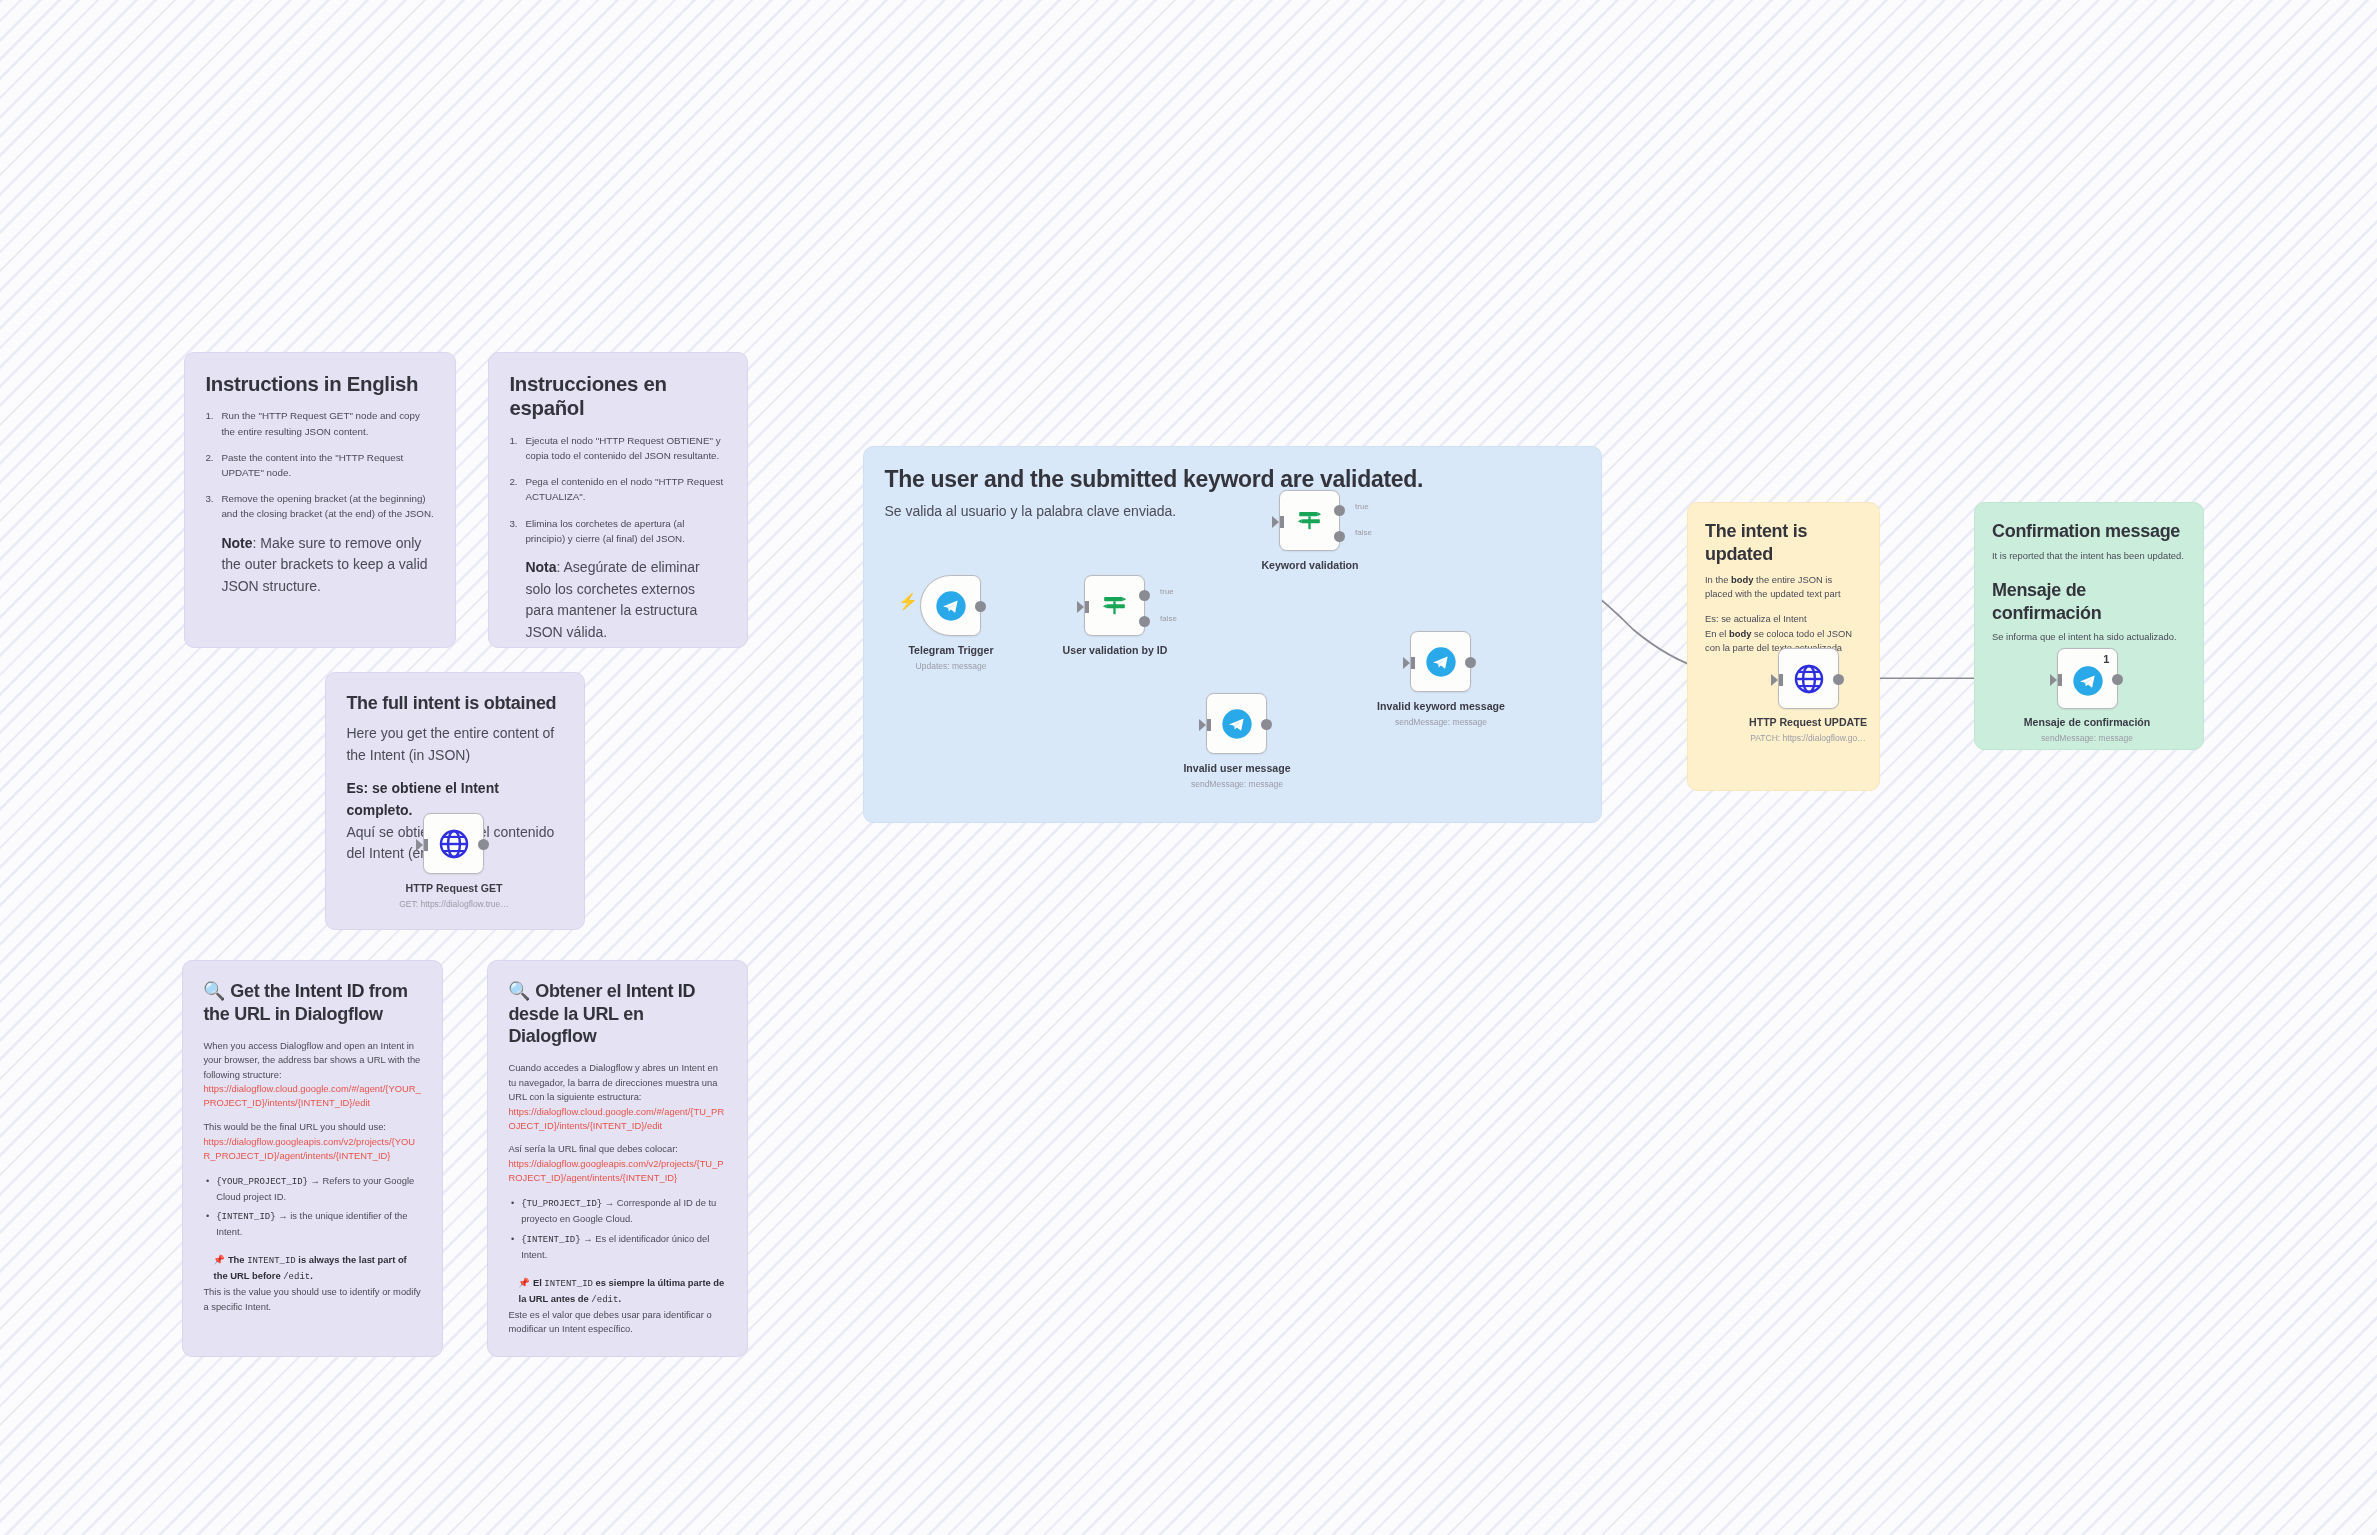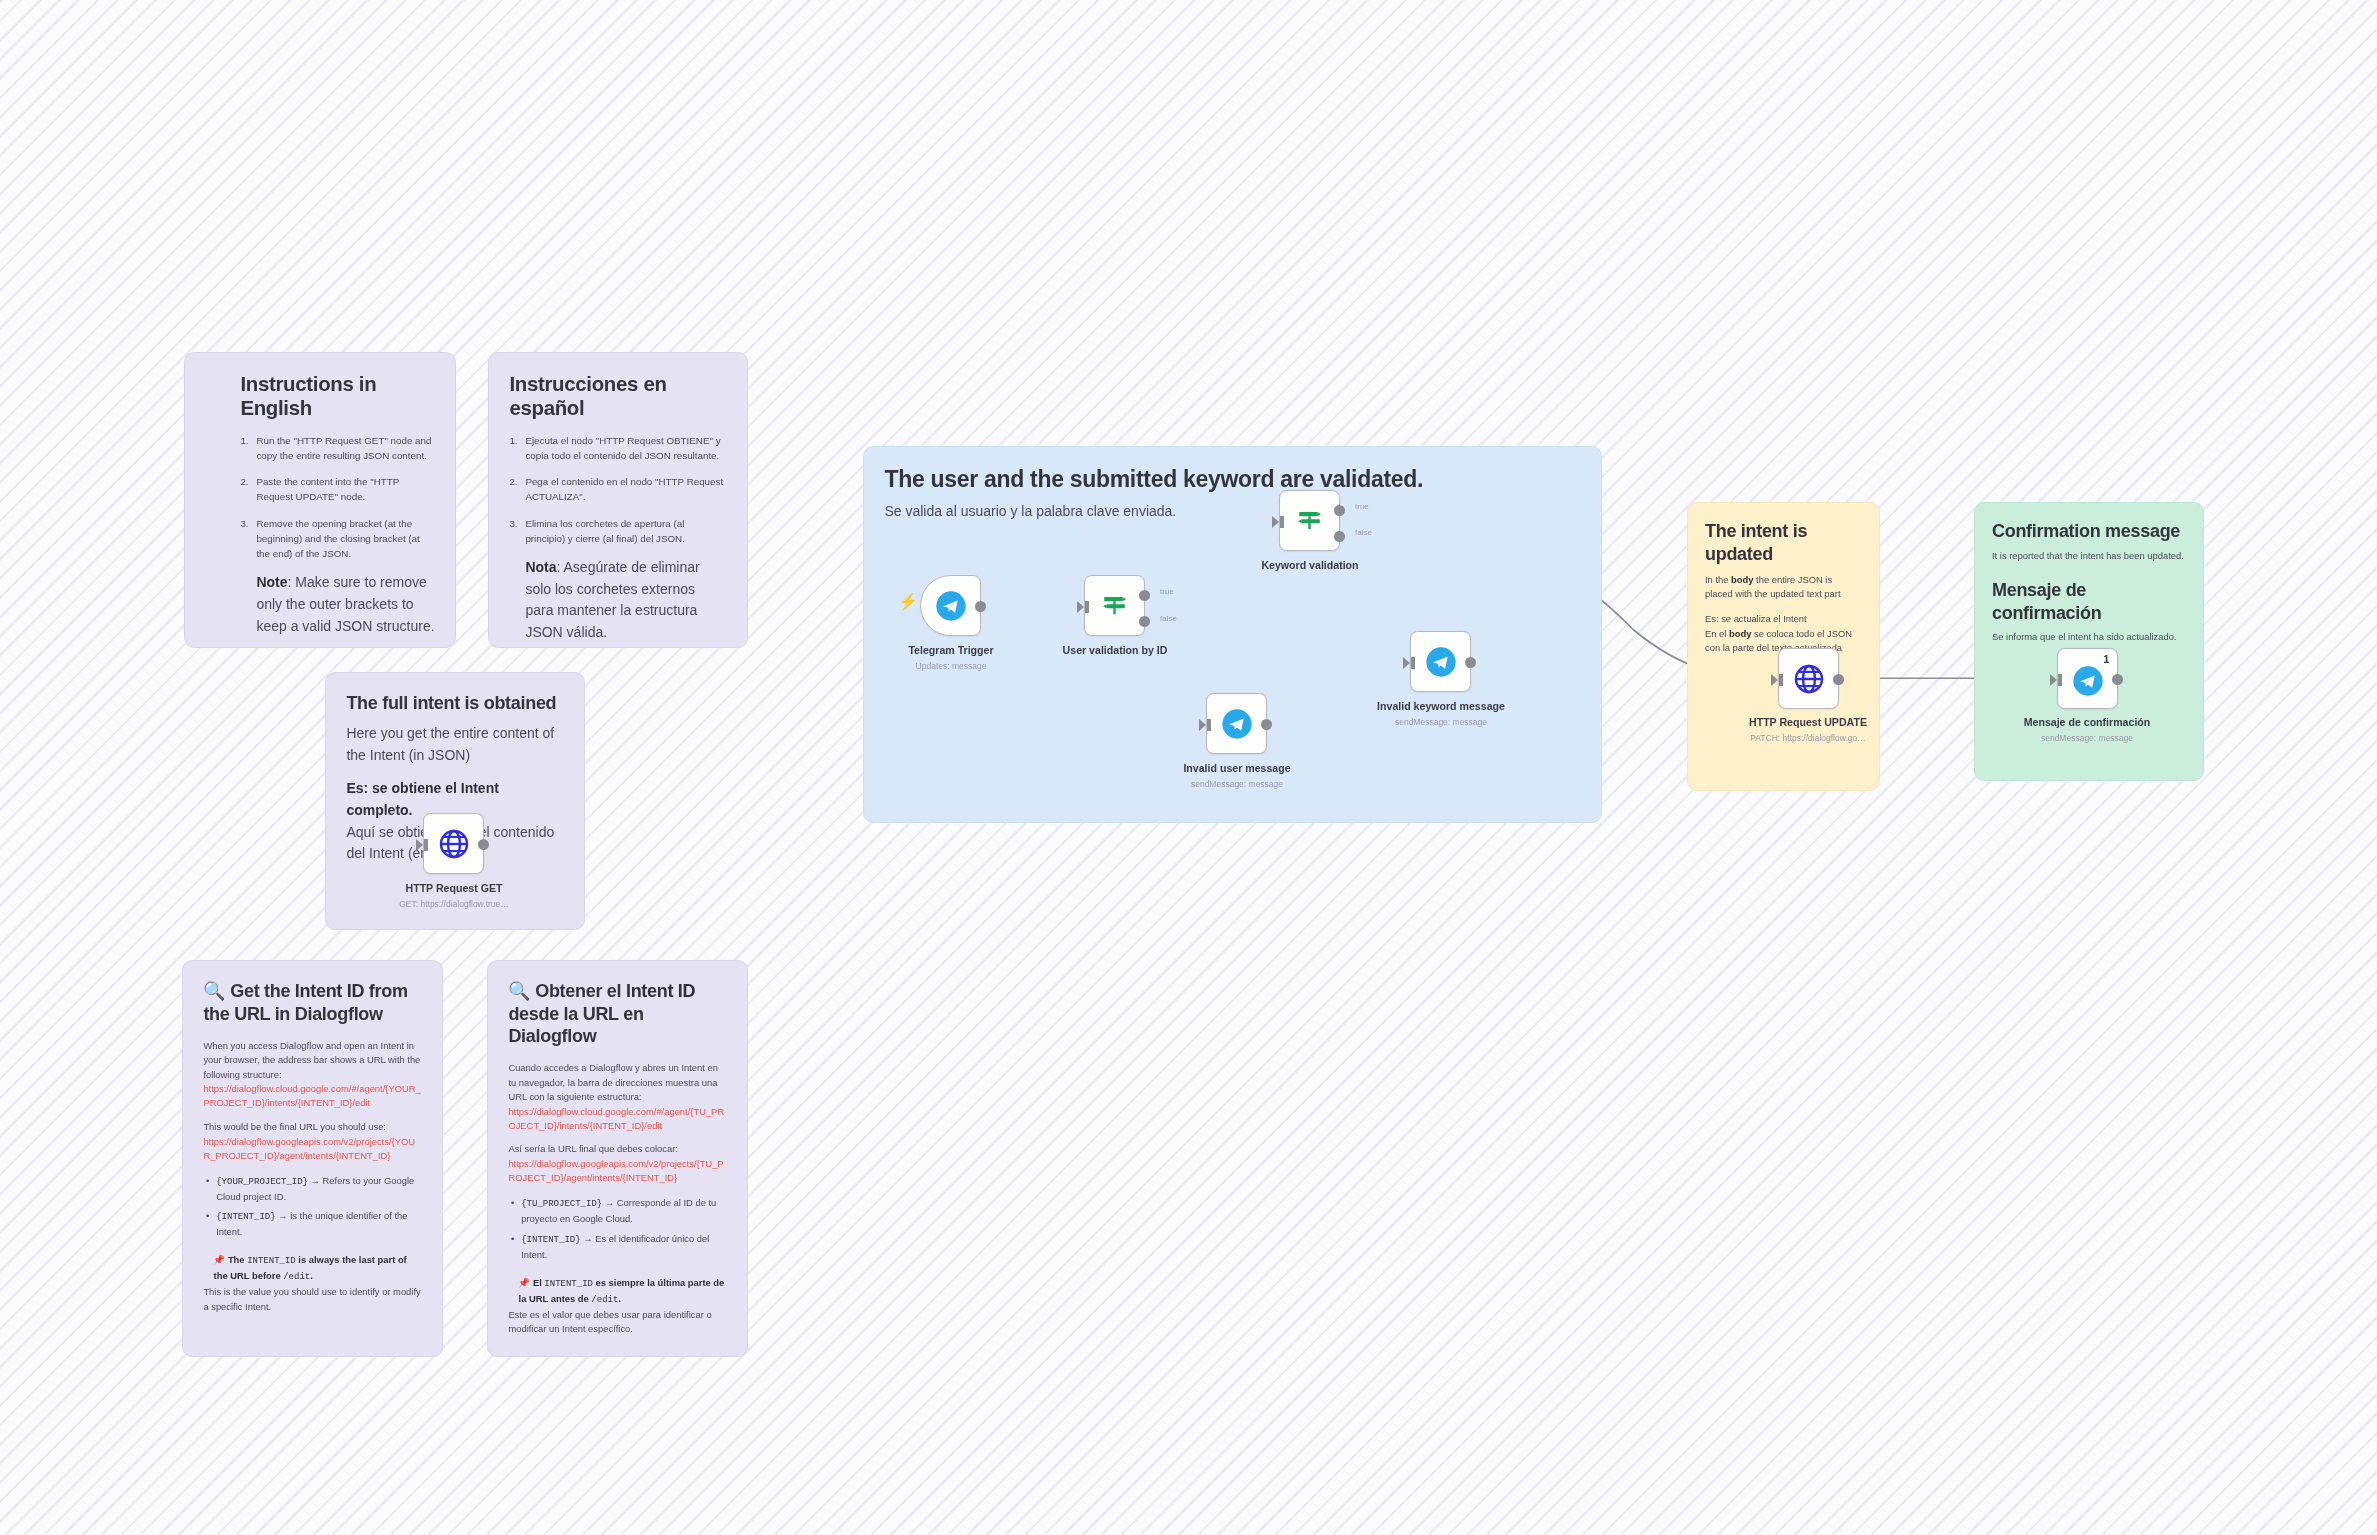--- a/index.html
+++ b/index.html
@@ -143,21 +143,21 @@
 
     <path d="M1374,730 C1392,790 1400,840 1415,851" stroke="#8b8b94" stroke-width="2" fill="none"></path>
 
     <path d="M1602,624 C1620,680 1640,760 1655,778" stroke="#8b8b94" stroke-width="2" fill="none"></path>
 
     <path d="M1602,600 C1720,582 1840,660 1920,740 C1980,790 2030,797 2080,797" stroke="#8b8b94" stroke-width="2" fill="none"></path>
 
     <path d="M2163,797 L2410,797" stroke="#8b8b94" stroke-width="2" fill="none"></path>
   </svg>
 
-  <div class="sticky sticky-purple" style="left:184px; top:352px; width:272px; height:296px;padding-left:35px;">
+  <div class="sticky sticky-purple" style="left:184px; top:352px; width:272px; height:296px;">
     <div class="pad">
       <div class="note-h1">Instructions in English</div>
       <div class="spacer"></div>
       <ol class="note-ol">
         <li><span class="num">1.</span><span>Run the "HTTP Request GET" node and copy the entire resulting JSON content.</span></li>
         <li><span class="num">2.</span><span>Paste the content into the "HTTP Request UPDATE" node.</span></li>
         <li><span class="num">3.</span><span>Remove the opening bracket (at the beginning) and the closing bracket (at the end) of the JSON.</span></li>
       </ol>
       <div class="note-p" style="padding-left:16px;">
         <b>Note</b><span>: Make sure to remove only the outer brackets to keep a valid JSON structure.</span>
@@ -356,21 +356,21 @@
       <line x1="2.8" y1="12" x2="21.2" y2="12" stroke="#2e2ee0" stroke-width="1.7"></line>
       <line x1="4.2" y1="7" x2="19.8" y2="7" stroke="#2e2ee0" stroke-width="1.5"></line>
       <line x1="4.2" y1="17" x2="19.8" y2="17" stroke="#2e2ee0" stroke-width="1.5"></line>
     </svg>
     <div class="port-in" style="left:-7.7px; top:25px;"></div>
     <div class="port" style="right:-6px; top:25px;"></div>
   </div>
   <div class="node-label" style="left:1710px; top:716px; width:196px;">HTTP Request UPDATE</div>
   <div class="node-sub" style="left:1710px; top:733px; width:196px;">PATCH: https://dialogflow.go…</div>
 
-  <div class="sticky sticky-green" style="left:1974px; top:502px; width:230px; height:279px;">
+  <div class="sticky sticky-green" style="left:1974px; top:502px; width:230px; height:248px;">
     <div class="pad" style="padding:17px;">
       <div class="note-h2">Confirmation message</div>
       <div style="height:6px"></div>
       <div class="note-p sm">It is reported that the intent has been updated.</div>
       <div style="height:16px"></div>
       <div class="note-h2">Mensaje de confirmación</div>
       <div style="height:6px"></div>
       <div class="note-p sm">Se informa que el intent ha sido actualizado.</div>
     </div>
   </div>

